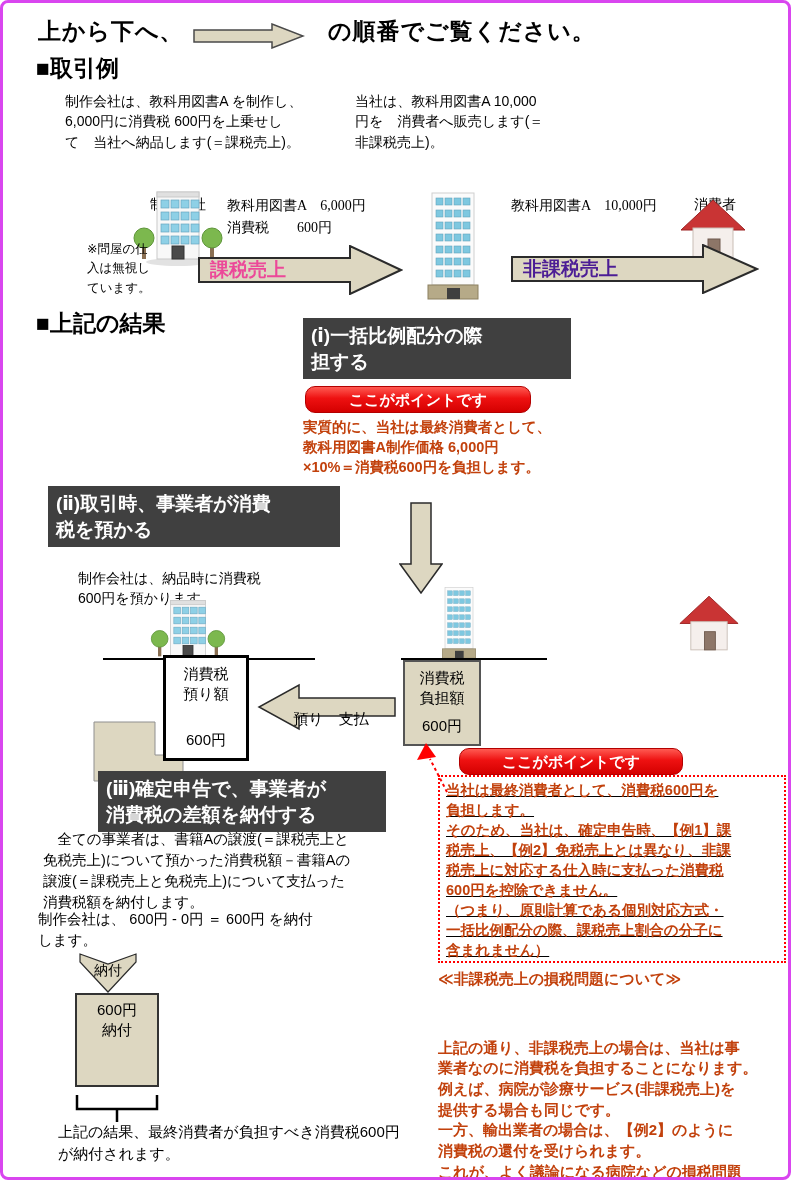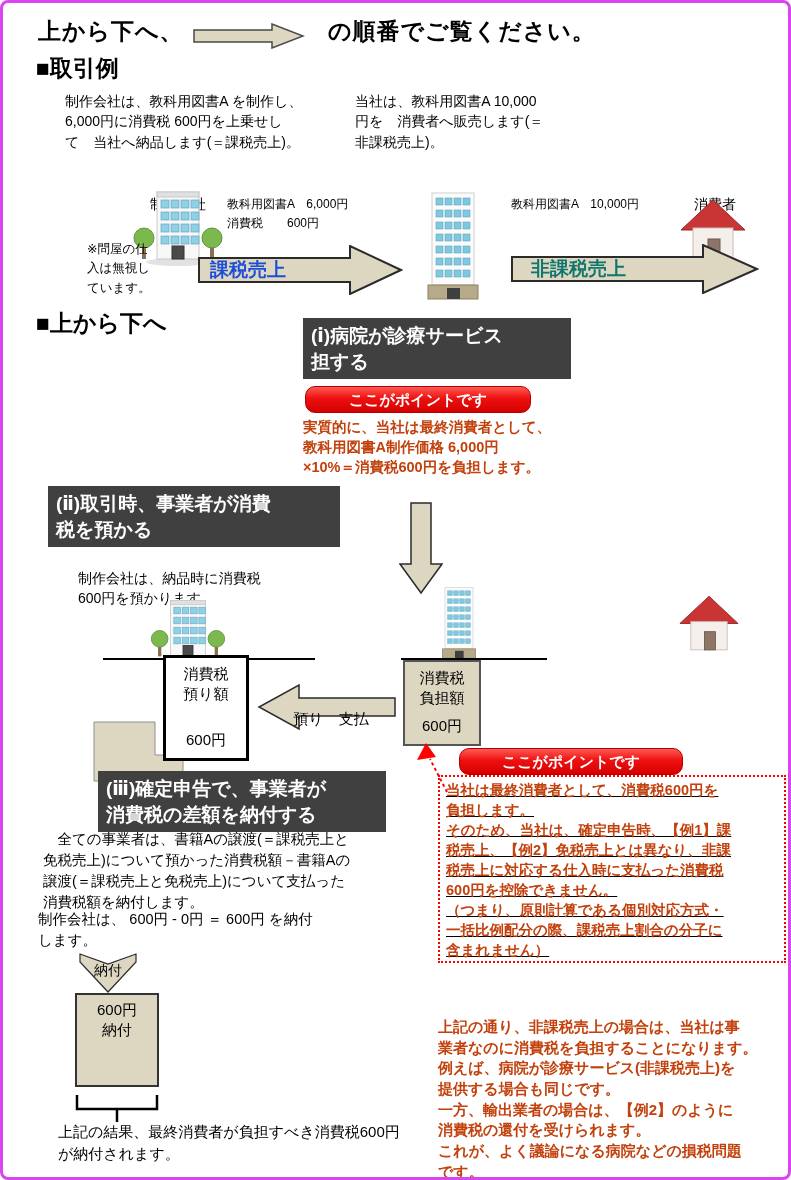--- a/index.html
+++ b/index.html
@@ -10,21 +10,21 @@
     font-family:"Liberation Sans","DejaVu Sans",sans-serif; color:#000;
     overflow:hidden;
   }
   .abs{position:absolute;}
   .pre{white-space:pre-line;}
   .big-title{font-size:23px; font-weight:bold; letter-spacing:1px;}
   .sec-title{font-size:23px; font-weight:bold;}
   .para{font-size:14px; line-height:1.45;}
   .note{font-size:12.5px; line-height:1.55;}
   .entity-label{font-size:14px; font-weight:normal; text-align:center;margin-top:32px;}
-  .price{font-size:12px; line-height:1.55;}
+  .price{font-size:14px; line-height:1.55;font-family:Liberation Serif, serif;}
   .dark-box{
     background:#404040; color:#fff; font-weight:bold; font-size:19px;
     line-height:1.35; padding:5px 8px; box-sizing:border-box;
   }
   .badge{
     background:linear-gradient(180deg,#ff5a52 0%,#ee1111 45%,#d40000 100%);
     color:#fff; font-weight:bold; font-size:15px; text-align:center;
     border-radius:10px; border:1px solid #b30000; box-sizing:border-box;
     line-height:25px; height:27px;
   }
@@ -48,21 +48,21 @@
 <body>
 
 <div class="page">
 
   <span class="abs big-title" style="left:35px; top:13px;">上から下へ、</span>
   <svg class="abs" style="left:190px; top:20px;" width="112" height="26">
     <polygon points="1,7 79,7 79,1 110,13 79,25 79,19 1,19" fill="#ddd7c1" stroke="#4a4a4a" stroke-width="1.5"></polygon>
   </svg>
   <span class="abs big-title" style="left:325px; top:13px;">の順番でご覧ください。</span>
 
-  <span class="abs sec-title" style="left:33px; top:50px;font-family:Liberation Mono, monospace;">■取引例</span>
+  <span class="abs sec-title" style="left:33px; top:50px;">■取引例</span>
 
   <div class="abs para pre" style="left:62px; top:88px; width:290px;">制作会社は、教科用図書A を制作し、
 6,000円に消費税 600円を上乗せし
 て　当社へ納品します(＝課税売上)。</div>
   <div class="abs para pre" style="left:352px; top:88px; width:295px;">当社は、教科用図書A 10,000
 円を　消費者へ販売します(＝
 非課税売上)。</div>
 
   <div class="abs entity-label" style="left:110px; top:161px; width:130px;">制作会社</div>
   <div class="abs entity-label" style="left:390px; top:161px; width:120px;">当社</div>
@@ -145,33 +145,33 @@
   <svg class="abs" style="left:677px; top:196px;" width="66" height="62" viewBox="0 0 66 62">
     <polygon points="33,1 65,31 1,31" fill="#c93434" stroke="#9c2323"></polygon>
     <rect x="13" y="29" width="40" height="31" fill="#f5efec" stroke="#c9bdb5"></rect>
     <rect x="28" y="40" width="12" height="20" fill="#8d7668" stroke="#6e594d"></rect>
   </svg>
 
   <div class="abs arrow-wrap" style="left:195px; top:242px; width:205px; height:50px;">
     <svg width="205" height="50">
       <polygon points="1,13 152,13 152,1 203,25 152,49 152,37 1,37" fill="#ddd7c1" stroke="#2b2b2b" stroke-width="2"></polygon>
     </svg>
-    <span class="arrow-label" style="left:12px; color:#1d4ed8;">課税売上</span>
+    <span class="arrow-label" style="left:12px; color:#ec4899;">課税売上</span>
   </div>
 
   <div class="abs arrow-wrap" style="left:508px; top:241px; width:248px; height:50px;">
     <svg width="248" height="50">
       <polygon points="1,13 192,13 192,1 246,25 192,49 192,37 1,37" fill="#ddd7c1" stroke="#2b2b2b" stroke-width="2"></polygon>
     </svg>
-    <span class="arrow-label" style="left:20px; color:#0f766e;">非課税売上</span>
-  </div>
-
-  <span class="abs sec-title" style="left:33px; top:305px;">■上から下へ</span>
-
-  <div class="abs dark-box pre" style="left:300px; top:315px; width:268px;">(ⅰ)病院が診療サービス
+    <span class="arrow-label" style="left:12px; color:#4c1d95;">非課税売上</span>
+  </div>
+
+  <span class="abs sec-title" style="left:33px; top:305px;">■上記の結果</span>
+
+  <div class="abs dark-box pre" style="left:300px; top:315px; width:268px;">(ⅰ)一括比例配分の際
 担する</div>
 
   <div class="abs badge" style="left:302px; top:383px; width:226px;">ここがポイントです</div>
 
   <div class="abs red-text pre" style="left:300px; top:414px; width:295px;">実質的に、当社は最終消費者として、
 教科用図書A制作価格 6,000円
 ×10%＝消費税600円を負担します。</div>
 
   <div class="abs dark-box pre" style="left:45px; top:483px; width:292px;">(ⅱ)取引時、事業者が消費
 税を預かる</div>
@@ -320,20 +320,21 @@
 納付</div>
 
   <svg class="abs" style="left:72px; top:1092px;" width="84" height="28" viewBox="0 0 84 28">
     <path d="M2,0 L2,14 L82,14 L82,0 M42,14 L42,27" fill="none" stroke="#000" stroke-width="2.5"></path>
   </svg>
 
   <div class="abs para pre" style="left:55px; top:1118px; width:440px; font-size:15px;">上記の結果、最終消費者が負担すべき消費税600円
 が納付されます。</div>
 
   <div class="abs" style="left:435px; top:966px; width:352px;">
+    <div class="red-text" style="font-size:15px;">≪非課税売上の損税問題について≫</div>
     <div class="red-text pre" style="font-size:15px;margin-top:48px;">上記の通り、非課税売上の場合は、当社は事
 業者なのに消費税を負担することになります。
 例えば、病院が診療サービス(非課税売上)を
 提供する場合も同じです。
 一方、輸出業者の場合は、【例2】のように
 消費税の還付を受けられます。
 これが、よく議論になる病院などの損税問題
 です。</div>
   </div>
 

